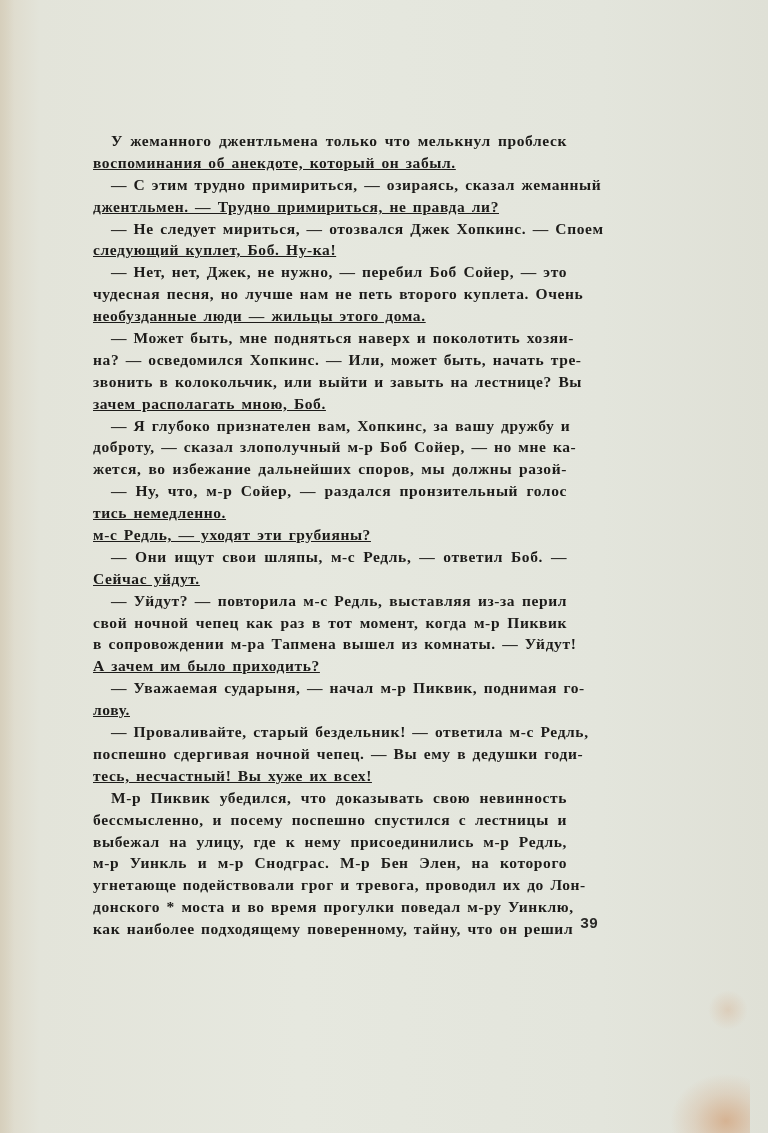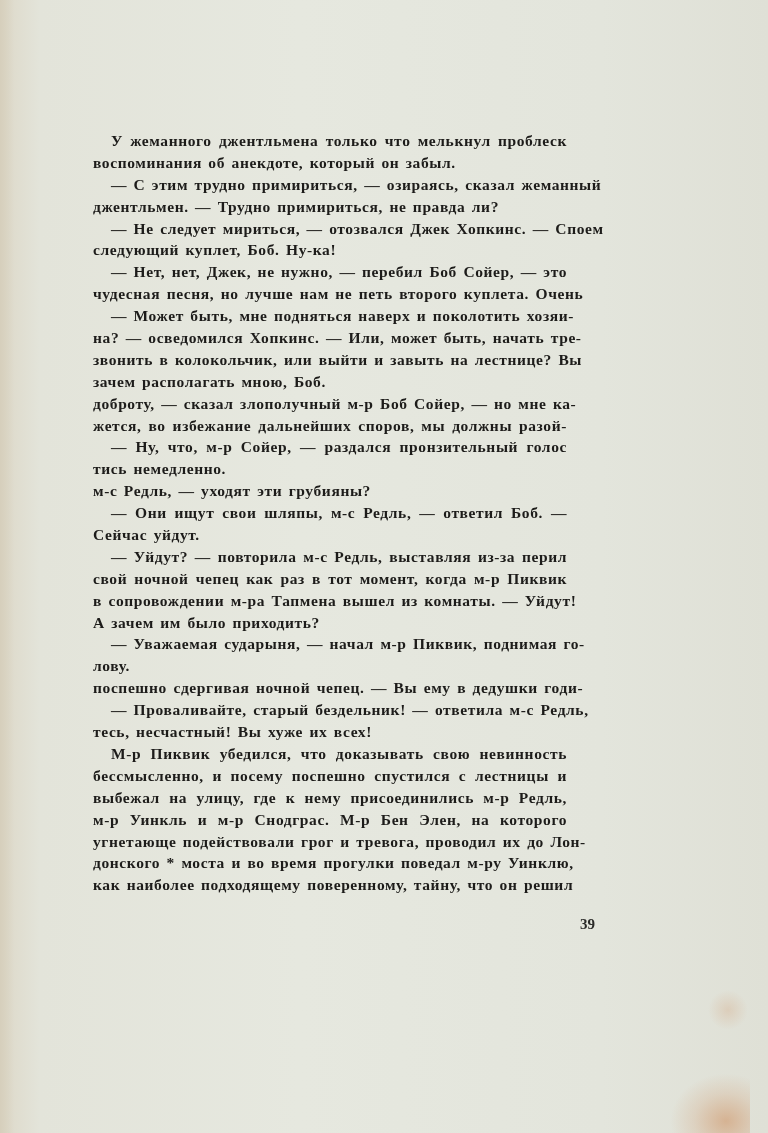--- a/index.html
+++ b/index.html
@@ -40,29 +40,30 @@
       text-align: justify;
       text-align-last: justify;
       letter-spacing: 0.6px;
       word-spacing: 2px;
     }
     .line.indent {
       padding-left: 18px;
     }
     .line.last {
       text-align-last: left;
+      text-decoration: underline;
     }
     .page-number {
       position: absolute;
       left: 580px;
       top: 916px;
       font-size: 15px;
       font-weight: bold;
       color: #2a2a28;
-      font-family: Liberation Serif, serif;
+      font-family: Liberation Mono, monospace;
     }
     .stain {
       position: absolute;
       right: 18px;
       bottom: 0;
       width: 80px;
       height: 60px;
       background: radial-gradient(ellipse at 70% 80%, rgba(205,140,90,0.55) 0%, rgba(210,160,120,0.25) 40%, rgba(228,229,220,0) 70%);
     }
     .stain2 {
@@ -92,39 +93,41 @@
 
   <div class="text-block" id="text-block">
       <span class="line indent">У жеманного джентльмена только что мелькнул проблеск</span>
       <span class="line last">воспоминания об анекдоте, который он забыл.</span>
       <span class="line indent">— С этим трудно примириться, — озираясь, сказал жеманный</span>
       <span class="line last">джентльмен. — Трудно примириться, не правда ли?</span>
       <span class="line indent">— Не следует мириться, — отозвался Джек Хопкинс. — Споем</span>
       <span class="line last">следующий куплет, Боб. Ну-ка!</span>
       <span class="line indent">— Нет, нет, Джек, не нужно, — перебил Боб Сойер, — это</span>
       <span class="line">чудесная песня, но лучше нам не петь второго куплета. Очень</span>
+      <span class="line last">необузданные люди — жильцы этого дома.</span>
       <span class="line indent">— Может быть, мне подняться наверх и поколотить хозяи-</span>
       <span class="line">на? — осведомился Хопкинс. — Или, может быть, начать тре-</span>
       <span class="line">звонить в колокольчик, или выйти и завыть на лестнице? Вы</span>
       <span class="line last">зачем располагать мною, Боб.</span>
+      <span class="line indent">— Я глубоко признателен вам, Хопкинс, за вашу дружбу и</span>
       <span class="line">доброту, — сказал злополучный м-р Боб Сойер, — но мне ка-</span>
       <span class="line">жется, во избежание дальнейших споров, мы должны разой-</span>
       <span class="line indent">— Ну, что, м-р Сойер, — раздался пронзительный голос</span>
       <span class="line last">тись немедленно.</span>
       <span class="line last">м-с Редль, — уходят эти грубияны?</span>
       <span class="line indent">— Они ищут свои шляпы, м-с Редль, — ответил Боб. —</span>
       <span class="line last">Сейчас уйдут.</span>
       <span class="line indent">— Уйдут? — повторила м-с Редль, выставляя из-за перил</span>
       <span class="line">свой ночной чепец как раз в тот момент, когда м-р Пиквик</span>
       <span class="line">в сопровождении м-ра Тапмена вышел из комнаты. — Уйдут!</span>
       <span class="line last">А зачем им было приходить?</span>
       <span class="line indent">— Уважаемая сударыня, — начал м-р Пиквик, поднимая го-</span>
       <span class="line last">лову.</span>
+      <span class="line indent">— Проваливайте, старый бездельник! — ответила м-с Редль,</span>
       <span class="line">поспешно сдергивая ночной чепец. — Вы ему в дедушки годи-</span>
-      <span class="line indent">— Проваливайте, старый бездельник! — ответила м-с Редль,</span>
       <span class="line last">тесь, несчастный! Вы хуже их всех!</span>
       <span class="line indent">М-р Пиквик убедился, что доказывать свою невинность</span>
       <span class="line">бессмысленно, и посему поспешно спустился с лестницы и</span>
       <span class="line">выбежал на улицу, где к нему присоединились м-р Редль,</span>
       <span class="line">м-р Уинкль и м-р Снодграс. М-р Бен Элен, на которого</span>
       <span class="line">угнетающе подействовали грог и тревога, проводил их до Лон-</span>
       <span class="line">донского * моста и во время прогулки поведал м-ру Уинклю,</span>
       <span class="line">как наиболее подходящему поверенному, тайну, что он решил</span>
     </div>
 

